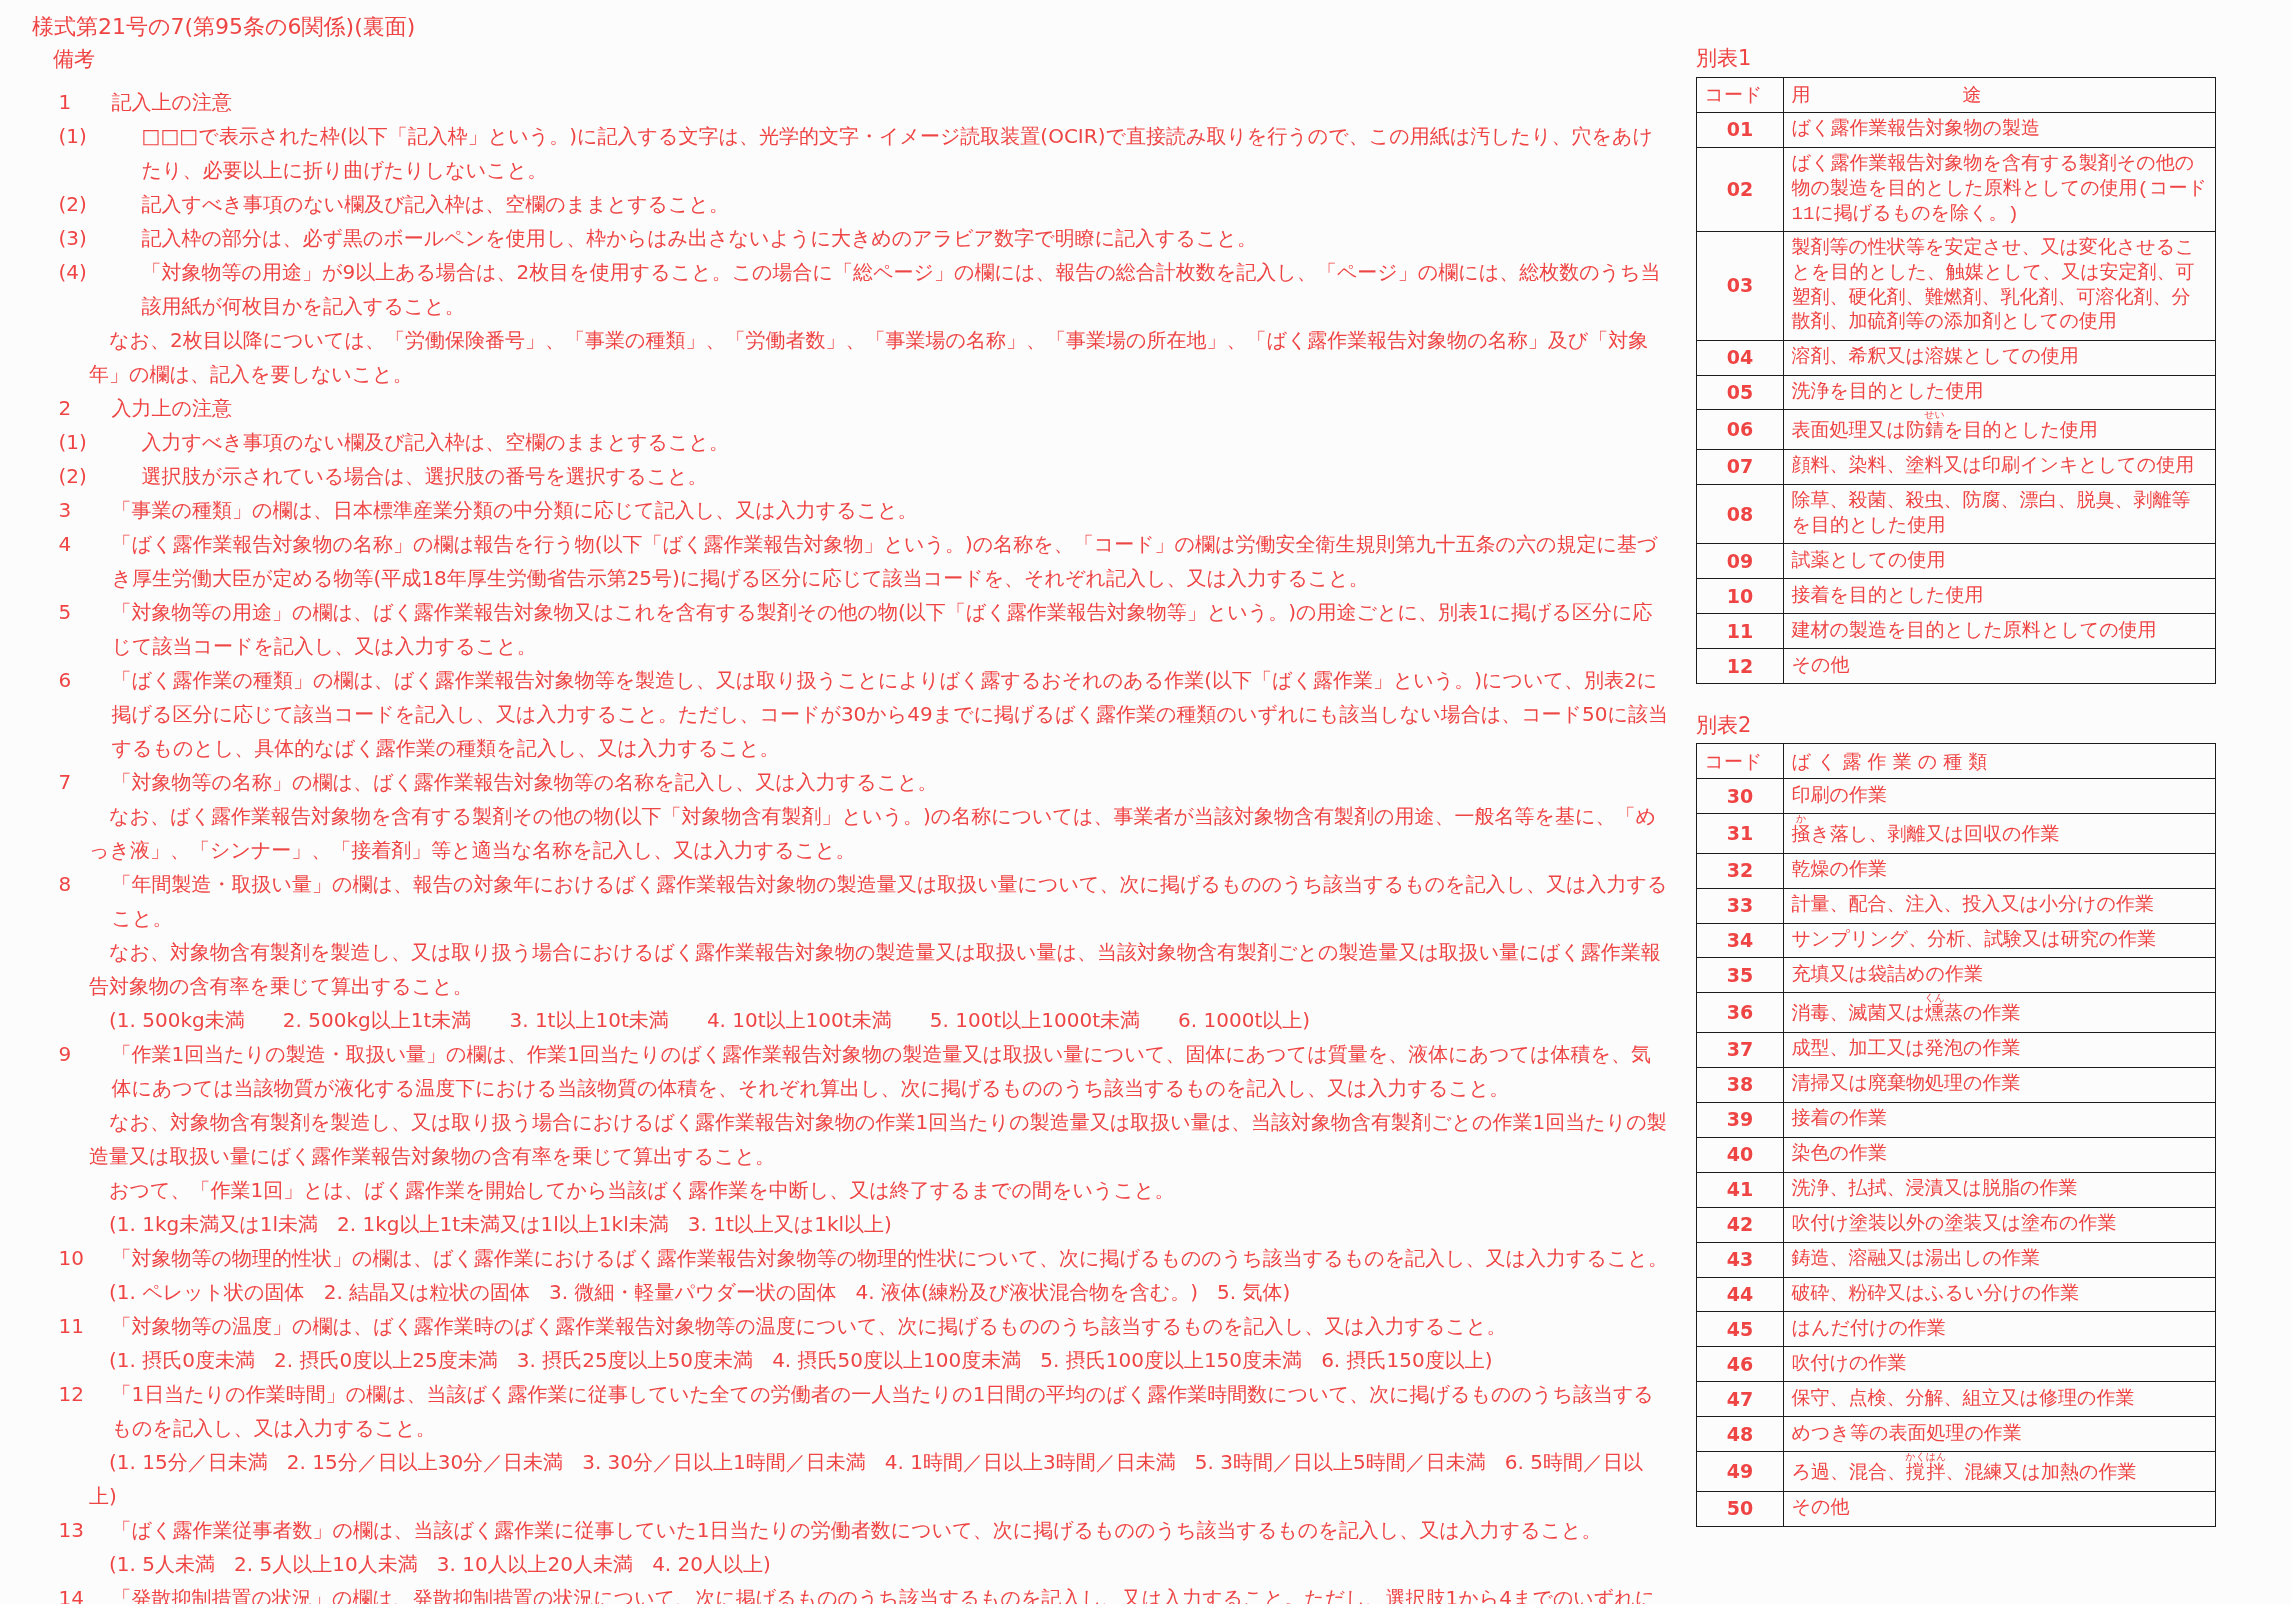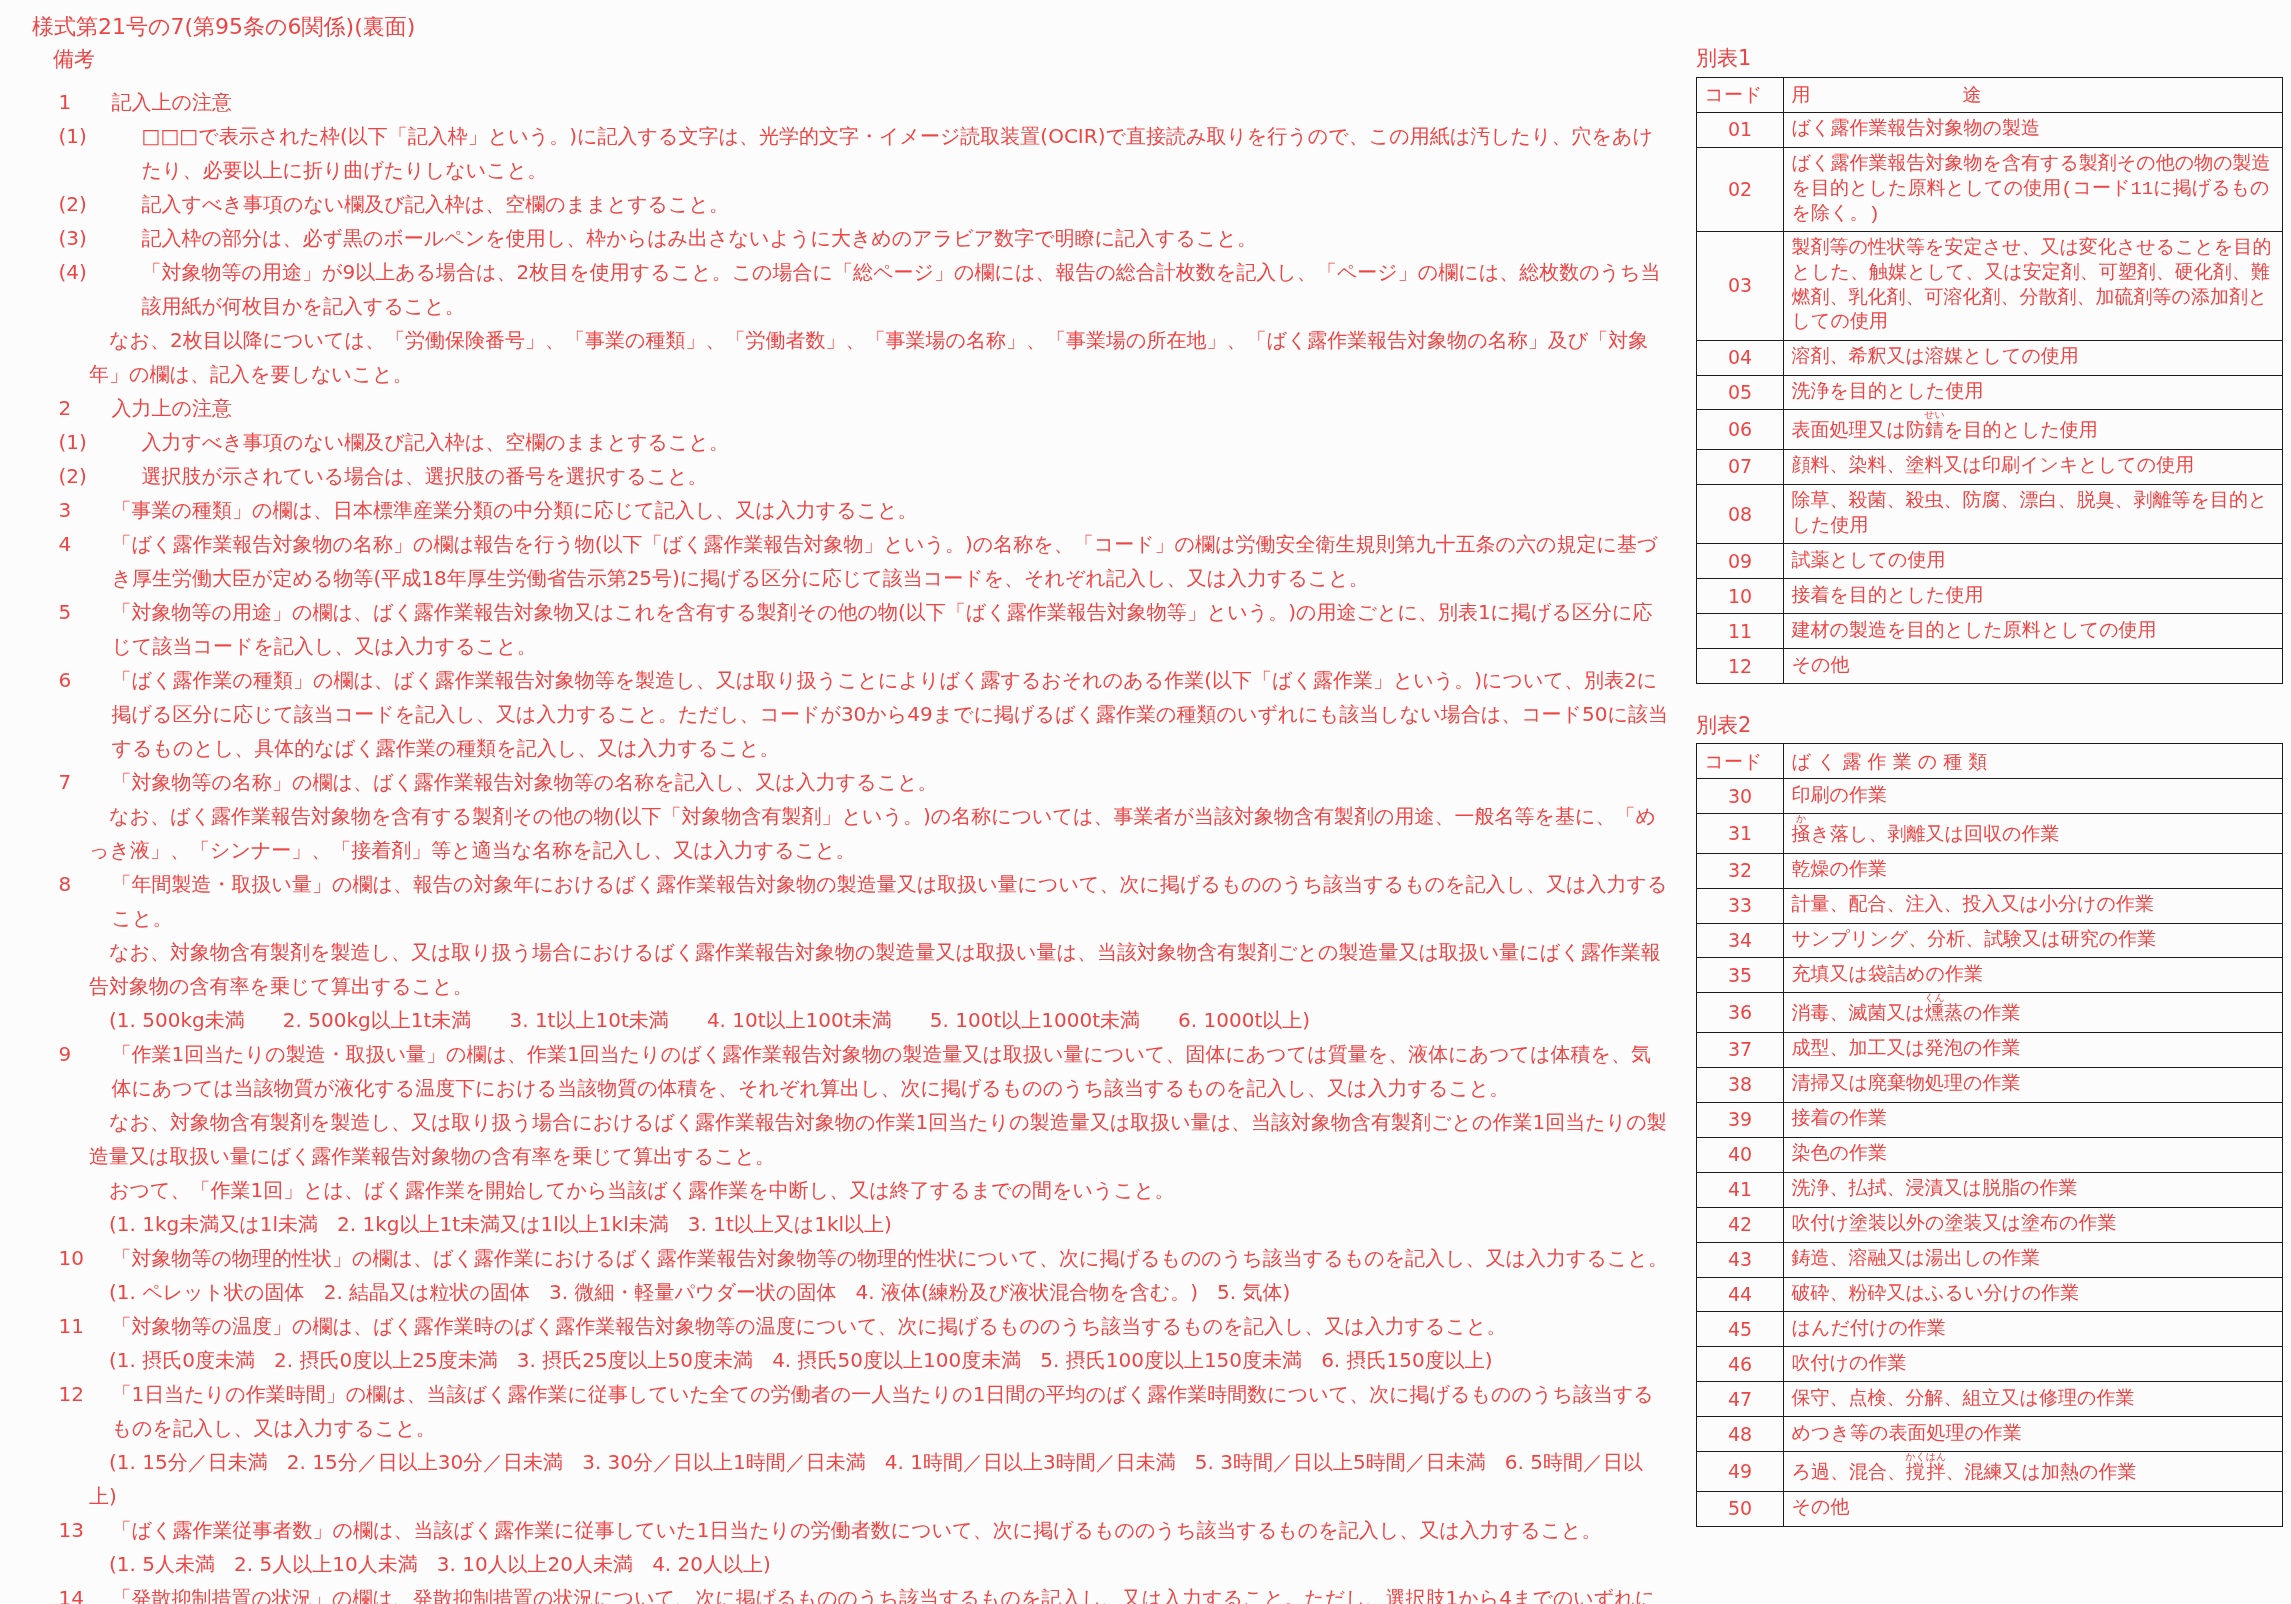--- a/index.html
+++ b/index.html
@@ -17,33 +17,33 @@
   .notes-heading{font-size:21px;line-height:32px;margin-left:21px;margin-bottom:10px;}
   .note{display:flex;font-size:20px;line-height:34px;}
   .note-label{flex:none;white-space:pre;}
   .note.lvl1{padding-left:26.5px;}
   .note.lvl1 .note-label{width:53px;}
   .note.lvl2{padding-left:26.5px;}
   .note.lvl2 .note-label{width:83px;}
   .note.lvl3{padding-left:57px;}
   .note-text{flex:1;white-space:pre-wrap;}
   
-  .tables-col{position:absolute;left:1696px;top:44px;width:587px;}
+  .tables-col{position:absolute;left:1696px;top:44px;width:520px;}
   .table-label{font-size:21px;line-height:28px;margin-bottom:4.7px;}
   table.ref-table{border-collapse:collapse;width:100%;table-layout:fixed;}
   .ref-table th,.ref-table td{
     border:1.9px solid #1c1c1c;
     font-size:19px;line-height:24.6px;
     padding:4.7px 7.6px;
     font-weight:normal;
     vertical-align:middle;
   }
   .ref-table th{text-align:left;white-space:pre;margin-top:28px;}
   col.code-col{width:87px;}
-  td.code-cell{text-align:center;}
+  td.code-cell{text-align:center;font-weight:bold;}
   td.text-cell{text-align:left;font-family:Liberation Mono, monospace;}
   .table2-wrap{margin-top:26.5px;}
   ruby rt{font-size:10px;line-height:9.5px;}
 </style>
 </head>
 <body>
 
 <div class="page">
 
   <div class="notes-col">

